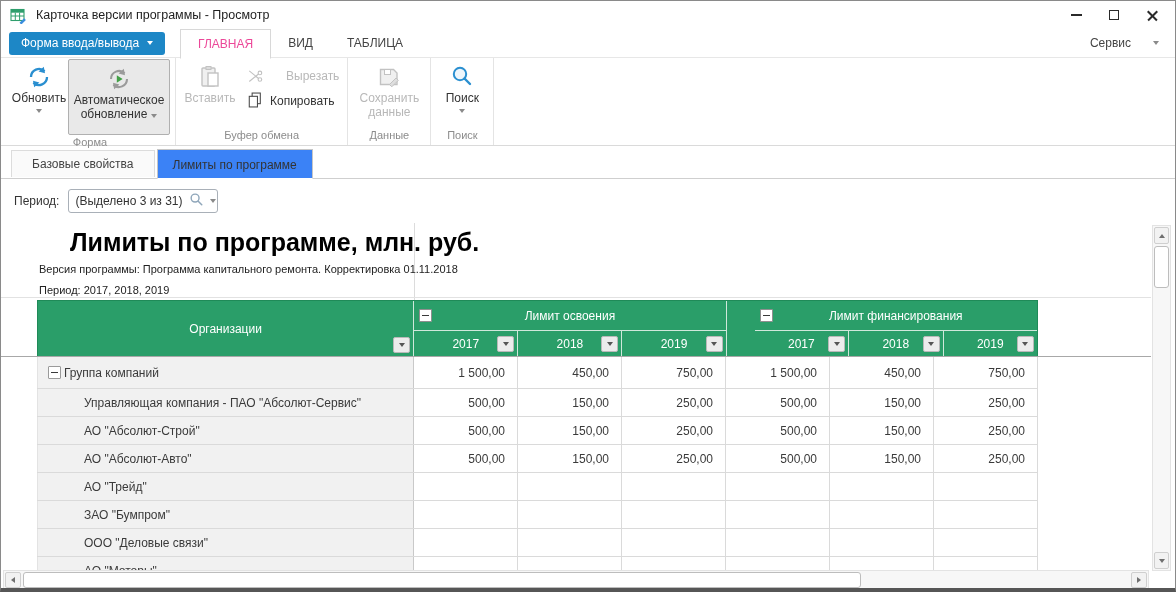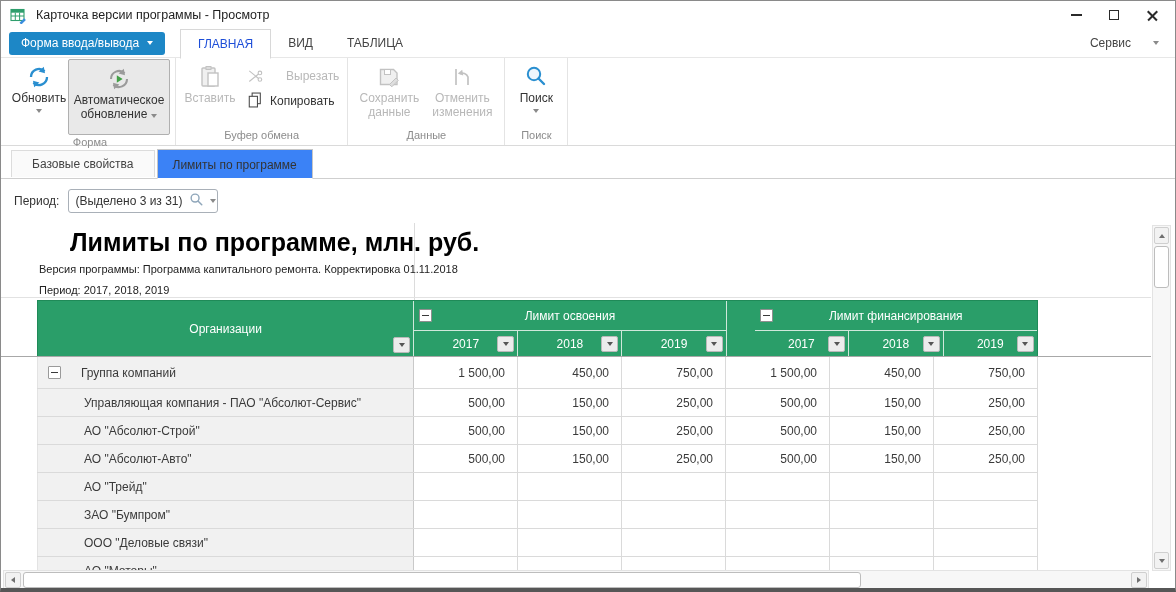--- a/index.html
+++ b/index.html
@@ -22,21 +22,21 @@
 
   
   .tabrow { height: 29px; display: flex; align-items: center; border-bottom: 1px solid #e7e7e7; }
   .file-btn { margin-left: 8px; height: 23px; background: #1d87c6; color: #fff; border: none; border-radius: 3px;
               font-size: 12px; padding: 0 12px; display: flex; align-items: center; gap: 8px; cursor: default;
               font-family: inherit; }
   .caret { width: 0; height: 0; border-left: 3.5px solid transparent; border-right: 3.5px solid transparent; border-top: 4px solid #8a8a8a; }
   .caret.white { border-top-color: #fff; }
   .rtabs { display: flex; margin-left: 15px; height: 29px; }
   .rtab { padding: 0 17px; font-size: 12px; color: #444; line-height: 28px; }
-  .rtab.active { background: #fff; color: #1d4ed8; border: 1px solid #d8d8d8; border-bottom: 1px solid #fff; margin-bottom: -1px; }
+  .rtab.active { background: #fff; color: #ec4899; border: 1px solid #d8d8d8; border-bottom: 1px solid #fff; margin-bottom: -1px; }
   .service { margin-left: auto; margin-right: 16px; display: flex; align-items: center; gap: 22px; font-size: 12px; color: #444; }
 
   
   .ribbon { height: 88px; display: flex; align-items: stretch; padding-left: 4px; border-bottom: 1px solid #dadada; background:#fff; }
   .rgroup { display: flex; flex-direction: column; border-right: 1px solid #e4e4e4; padding: 0 5px; }
   .rgroup-body { display: flex; flex: 1; align-items: flex-start; }
   .rgroup-label { text-align: center; color: #8c8c8c; font-size: 11px; padding: 1px 0 4px; }
   .rib-big { width: 58px; display: flex; flex-direction: column; align-items: center; padding-top: 5px; gap: 1px; }
   .rib-big .ric { height: 28px; display: flex; align-items: center; }
   .rlabel { font-size: 12px; color: #333; line-height: 13px; text-align: center; display: flex; align-items: center; gap: 4px; justify-content: center; }
@@ -89,21 +89,21 @@
   .filter-btn { position: absolute; right: 3px; width: 17px; height: 16px; background: #ececec;
                 border: 1px solid #b9b9b9; border-radius: 2px; display: flex; align-items: center; justify-content: center; }
   .filter-btn::after { content: ""; width: 0; height: 0; border-left: 3.5px solid transparent; border-right: 3.5px solid transparent; border-top: 4px solid #555; }
   .org-cell .filter-btn { bottom: 3px; }
   .ycell .filter-btn { top: 50%; margin-top: -8px; }
 
   
   .rows { position: absolute; left: 36px; top: 134px; width: 1001px; z-index: 2; }
   .trow { display: flex; height: 28px; border-bottom: 1px solid #dadada; background: #fff; }
   .trow.first { height: 32px; }
-  .cname { width: 377px; background: #f1f1f1; display: flex; align-items: center; gap: 20px;
+  .cname { width: 377px; background: #f1f1f1; display: flex; align-items: center; gap: 3px;
            font-size: 12px; color: #3a3a3a; padding-left: 10px; border-left: 1px solid #e3e3e3;
            border-right: 1px solid #c9c9c9; white-space: nowrap; overflow: hidden; }
   .cname.lvl1 { padding-left: 46px; }
   .row-collapse { flex: 0 0 13px; width: 13px; height: 13px; background: #fff; border: 1px solid #9a9a9a; position: relative; border-radius: 1px; }
   .row-collapse::after { content: ""; position: absolute; left: 2px; right: 2px; top: 5px; height: 1px; background: #3a3a3a; }
   .cval { flex: 1; display: flex; align-items: center; justify-content: flex-end; padding-right: 12px;
           font-size: 12px; color: #3a3a3a; border-right: 1px solid #dadada; }
 
   
   .vscroll { position: absolute; top: 224px; right: 4px; width: 19px; height: 346px; background: #f7f7f7; border: 1px solid #e3e3e3; z-index: 10; }
@@ -240,31 +240,20 @@
           <span class="ric">
             <svg width="26" height="26" viewBox="0 0 26 26">
               <path d="M4.5 5.5h13l3.5 3.5v11.5h-16.5z" fill="#f0f0f0" stroke="#c2c2c2" stroke-width="1.4"></path>
               <rect x="8.5" y="5.5" width="6" height="5" fill="#fff" stroke="#c2c2c2"></rect>
               <path d="M13.5 20.5l6.5-6.5 2.3 2.3-6.5 6.5z" fill="#dedede" stroke="#c2c2c2" stroke-width="1"></path>
             </svg>
           </span>
           <span class="rlabel">Сохранить</span>
           <span class="rlabel">данные</span>
         </div>
-        <div class="rib-big disabled" style="width:74px">
-          <span class="ric">
-            <svg width="26" height="26" viewBox="0 0 26 26">
-              <path d="M7 5v16" stroke="#c2c2c2" stroke-width="1.7"></path>
-              <path d="M19 21v-8a6 6 0 0 0-8.5-3.2" fill="none" stroke="#c2c2c2" stroke-width="1.7"></path>
-              <path d="M13.2 5.8l-4.4 3.6 5.4 2.2z" fill="#c2c2c2"></path>
-            </svg>
-          </span>
-          <span class="rlabel">Отменить</span>
-          <span class="rlabel">изменения</span>
-        </div>
       </div>
       <div class="rgroup-label">Данные</div>
     </div>
 
     <div class="rgroup">
       <div class="rgroup-body">
         <div class="rib-big" style="width:52px">
           <span class="ric">
             <svg width="26" height="26" viewBox="0 0 26 26">
               <circle cx="11" cy="10" r="6.2" fill="#eef6fc" stroke="#2a8fd0" stroke-width="2"></circle>

